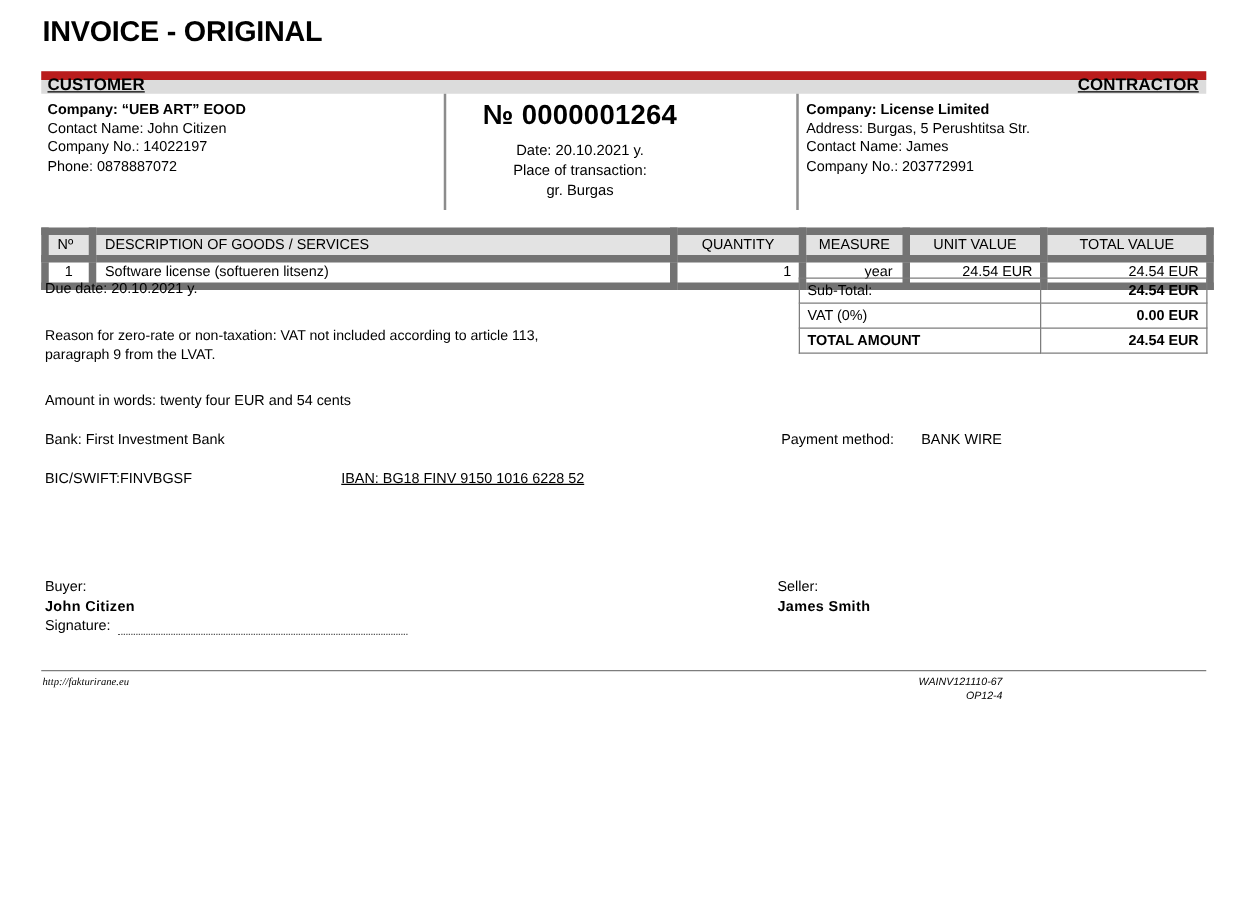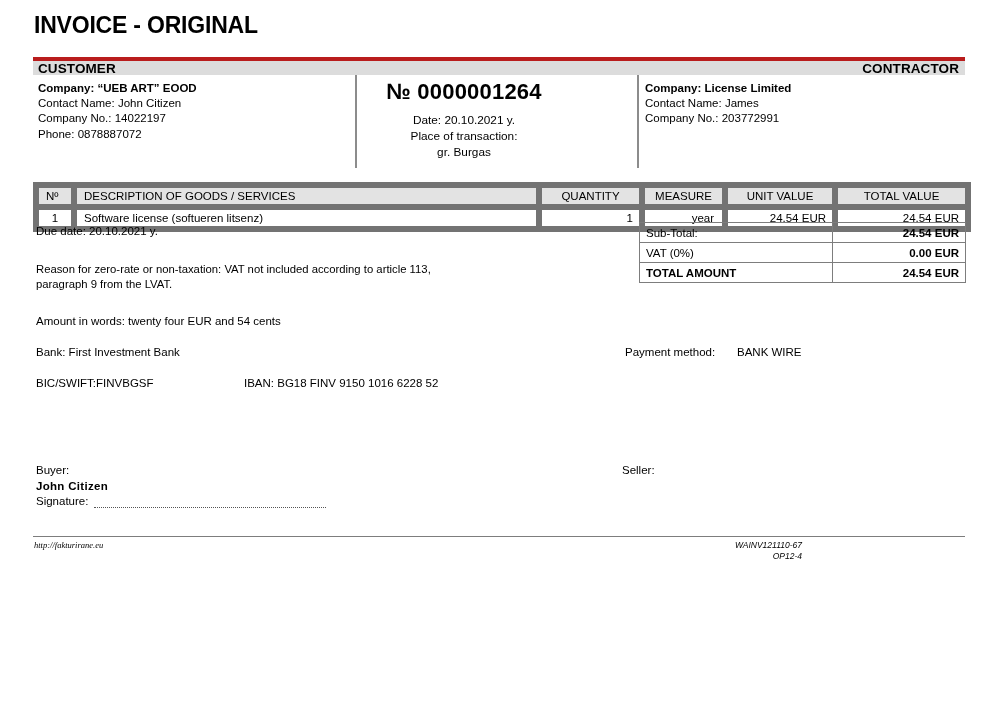--- a/index.html
+++ b/index.html
@@ -32,25 +32,26 @@
   }
 
   
   .parties-band {
     position: absolute;
     left: 33px;
     top: 57px;
     width: 932px;
     height: 18px;
     background: #dcdcdc;
-    border-top: 4px solid #b91c1c;
+    border-top: 7px solid #b91c1c;
     display: flex;
-    align-items: flex-start;
+    align-items: flex-end;
     justify-content: space-between;
     padding: 0 6px 0 5px;
+    text-decoration: underline;
   }
   .party-band-label {
     font-size: 13.5px;
     font-weight: bold;
     letter-spacing: 0.1px;
   }
 
   
   .parties-body {
     position: absolute;
@@ -158,23 +159,24 @@
     font-size: 11.5px;
   }
   .bic {
     position: absolute;
     left: 36px;
     top: 377px;
     font-size: 11.5px;
   }
   .iban {
     position: absolute;
-    left: 244px;
+    left: 273px;
     top: 377px;
     font-size: 11.5px;
+    text-decoration: underline;
   }
   .pay-method-label {
     position: absolute;
     left: 625px;
     top: 346px;
     font-size: 11.5px;
   }
   .pay-method-value {
     position: absolute;
     left: 737px;
@@ -267,20 +269,21 @@
 
     <div class="party-col customer">
       <div class="party-line company">Company: “UEB ART” EOOD</div>
       <div class="party-line">Contact Name: John Citizen</div>
       <div class="party-line">Company No.: 14022197</div>
       <div class="party-line">Phone: 0878887072</div>
     </div>
 
     <div class="party-col contractor">
       <div class="party-line company">Company: License Limited</div>
+      <div class="party-line">Address: Burgas, 5 Perushtitsa Str.</div>
       <div class="party-line">Contact Name: James</div>
       <div class="party-line">Company No.: 203772991</div>
     </div>
   </div>
 
   <div class="invoice-meta">
     <div class="invoice-no">№ 0000001264</div>
     <div class="meta-line">Date: 20.10.2021  y.</div>
     <div class="meta-line">Place of transaction:</div>
     <div class="meta-line">gr. Burgas</div>
@@ -351,20 +354,21 @@
     <div class="sig-role">Buyer:</div>
     <div class="sig-name">John  Citizen</div>
     <div class="sig-line-row">
       <span class="sig-label">Signature:</span>
       <span class="sig-dots"></span>
     </div>
   </div>
 
   <div class="sig-block seller">
     <div class="sig-role">Seller:</div>
+    <div class="sig-name">James Smith</div>
   </div>
 
   <div class="footer-rule"></div>
   <div class="footer-url">http://fakturirane.eu</div>
   <div class="footer-ref">
     <div>WAINV121110-67</div>
     <div>OP12-4</div>
   </div>
 
 </div>

